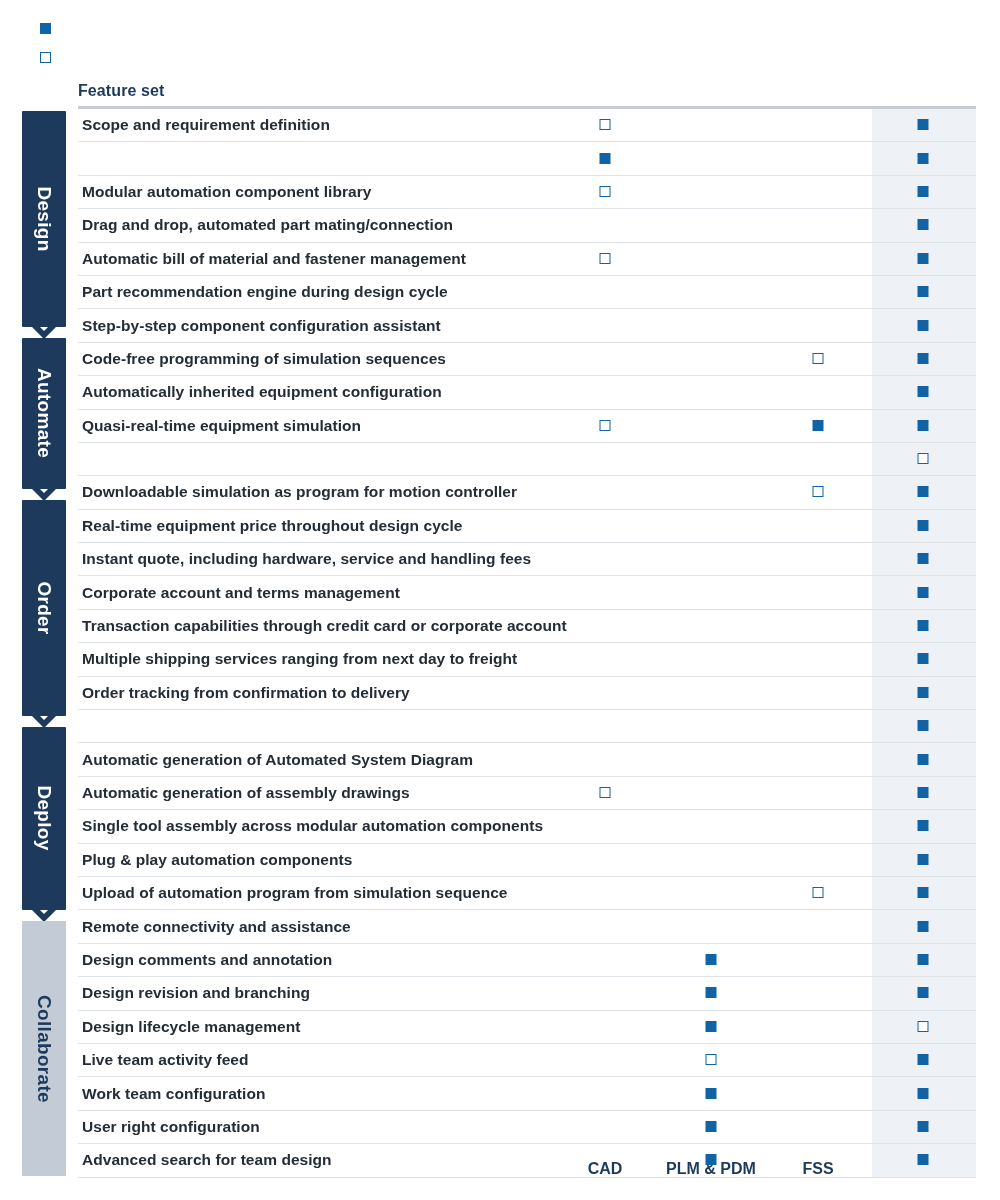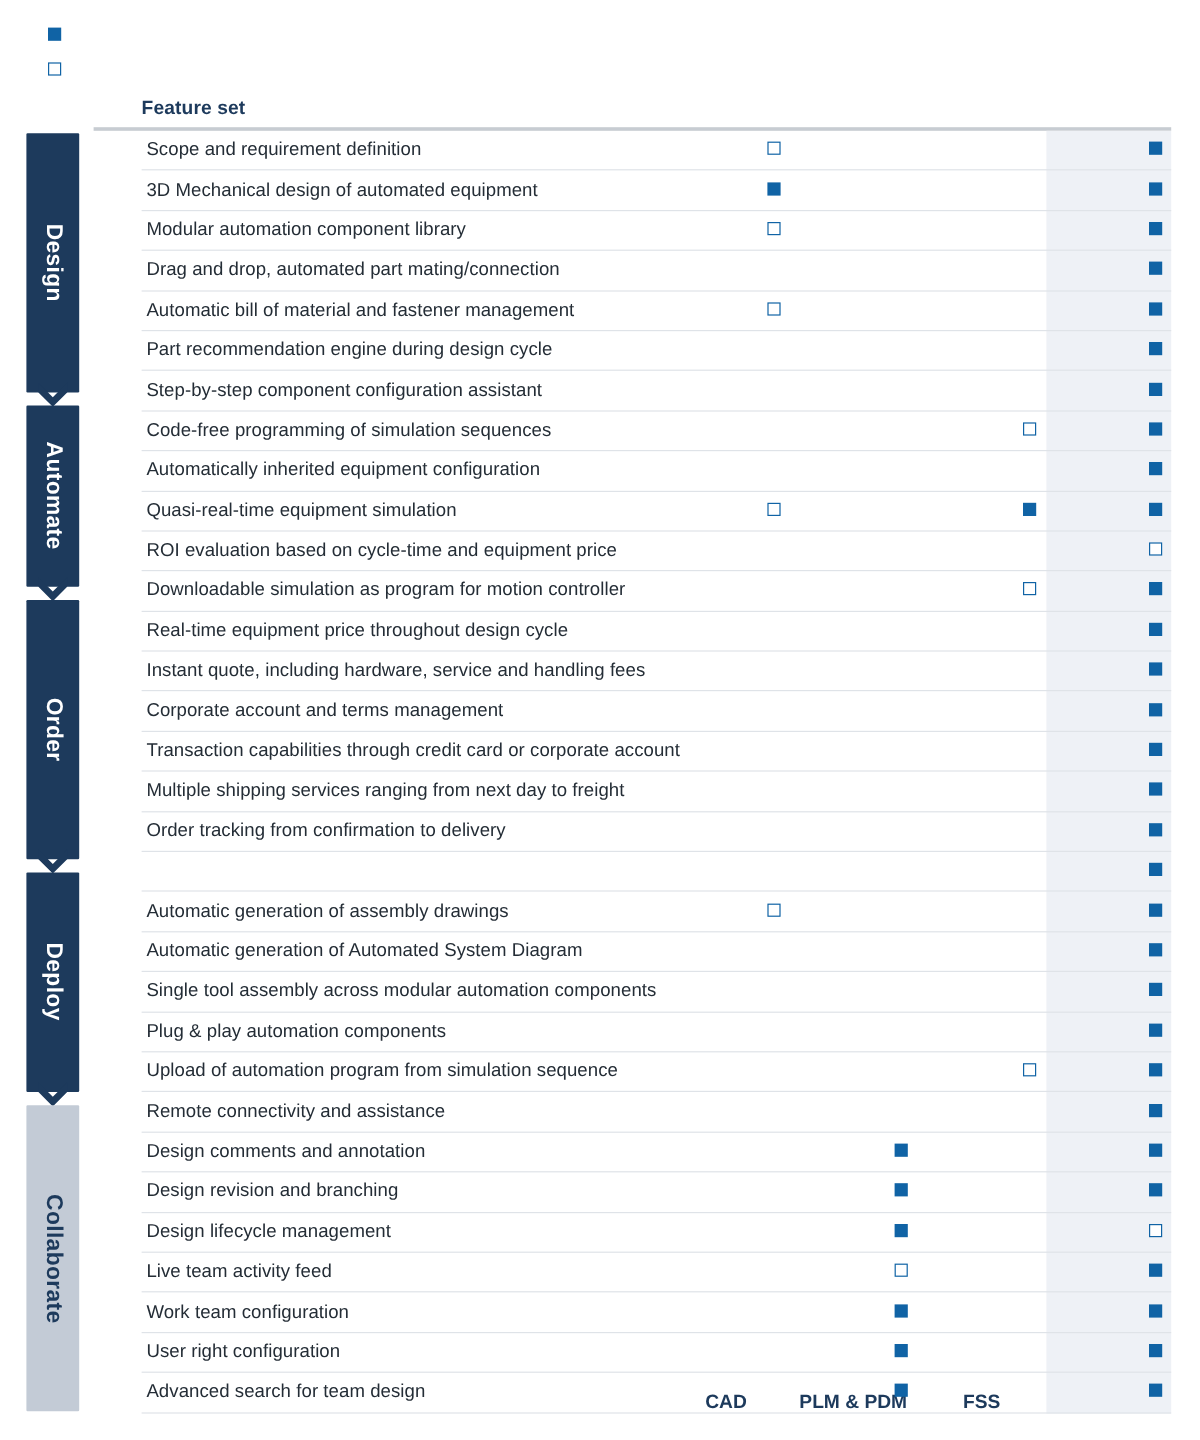--- a/index.html
+++ b/index.html
@@ -27,28 +27,28 @@
   .table{position:absolute;left:78px;top:76px;width:898px;}
 
   .thead{display:flex;align-items:flex-end;height:24px;}
   .th-feature{font-size:16px;font-weight:bold;color:#1d3a5c;letter-spacing:.1px;}
   .th-col{position:absolute;bottom:0;font-size:16px;font-weight:bold;color:#1d3a5c;
           text-align:center;transform:translateX(-50%);white-space:nowrap;}
 
   .head-rule{height:3px;background:#c7ccd2;margin-top:6px;}
 
   .rows{position:relative;}
-  .row{position:relative;height:32.4px;border-bottom:1px solid #dfe3e8;}
+  .row{position:relative;height:32.4px;border-bottom:1px solid #dfe3e8;font-weight:bold;}
   .row .label{position:absolute;left:4px;top:50%;transform:translateY(-50%);
               font-size:15.5px;color:#242d36;white-space:nowrap;letter-spacing:.05px;}
   .cell{position:absolute;top:50%;transform:translate(-50%,-50%);}
 
   
   .map-band{position:absolute;left:794px;top:0;width:104px;background:#eef1f6;z-index:0;}
-  .row,.thead{z-index:1;margin-left:40px;}
+  .row,.thead{z-index:1;}
   .rowwrap{position:relative;z-index:2;}
 
   
   .rail{position:absolute;left:22px;top:0;width:1000px;height:1200px;pointer-events:none;}
   .seg{position:absolute;left:0;width:44px;border-radius:1px;}
   .seg .segtxt{
     position:absolute;left:50%;top:50%;
     transform:translate(-50%,-50%) rotate(90deg);
     white-space:nowrap;font-size:19px;font-weight:bold;letter-spacing:.3px;
   }
@@ -126,21 +126,20 @@
     <div class="head-rule"></div>
     <div class="rows" id="rows">
       <div class="map-band" id="mapband" style="height: 1069.2px;"></div>
       <div class="rowwrap" id="rowwrap">
           <div class="row">
             <span class="label">Scope and requirement definition</span>
             <span class="cell" style="left:527px"><span class="mk partial"></span></span>
             <span class="cell" style="left:845px"><span class="mk full"></span></span>
           </div>
           <div class="row">
-            <span class="label">3D Mechanical design of automated equipment</span>
             <span class="cell" style="left:527px"><span class="mk full"></span></span>
             <span class="cell" style="left:845px"><span class="mk full"></span></span>
           </div>
           <div class="row">
             <span class="label">Modular automation component library</span>
             <span class="cell" style="left:527px"><span class="mk partial"></span></span>
             <span class="cell" style="left:845px"><span class="mk full"></span></span>
           </div>
           <div class="row">
             <span class="label">Drag and drop, automated part mating/connection</span>
@@ -168,21 +167,20 @@
             <span class="label">Automatically inherited equipment configuration</span>
             <span class="cell" style="left:845px"><span class="mk full"></span></span>
           </div>
           <div class="row">
             <span class="label">Quasi-real-time equipment simulation</span>
             <span class="cell" style="left:527px"><span class="mk partial"></span></span>
             <span class="cell" style="left:740px"><span class="mk full"></span></span>
             <span class="cell" style="left:845px"><span class="mk full"></span></span>
           </div>
           <div class="row">
-            <span class="label">ROI evaluation based on cycle-time and equipment price</span>
             <span class="cell" style="left:845px"><span class="mk partial"></span></span>
           </div>
           <div class="row">
             <span class="label">Downloadable simulation as program for motion controller</span>
             <span class="cell" style="left:740px"><span class="mk partial"></span></span>
             <span class="cell" style="left:845px"><span class="mk full"></span></span>
           </div>
           <div class="row">
             <span class="label">Real-time equipment price throughout design cycle</span>
             <span class="cell" style="left:845px"><span class="mk full"></span></span>
@@ -204,26 +202,26 @@
             <span class="cell" style="left:845px"><span class="mk full"></span></span>
           </div>
           <div class="row">
             <span class="label">Order tracking from confirmation to delivery</span>
             <span class="cell" style="left:845px"><span class="mk full"></span></span>
           </div>
           <div class="row">
             <span class="cell" style="left:845px"><span class="mk full"></span></span>
           </div>
           <div class="row">
+            <span class="label">Automatic generation of Automated System Diagram</span>
+            <span class="cell" style="left:845px"><span class="mk full"></span></span>
+          </div>
+          <div class="row">
             <span class="label">Automatic generation of assembly drawings</span>
             <span class="cell" style="left:527px"><span class="mk partial"></span></span>
-            <span class="cell" style="left:845px"><span class="mk full"></span></span>
-          </div>
-          <div class="row">
-            <span class="label">Automatic generation of Automated System Diagram</span>
             <span class="cell" style="left:845px"><span class="mk full"></span></span>
           </div>
           <div class="row">
             <span class="label">Single tool assembly across modular automation components</span>
             <span class="cell" style="left:845px"><span class="mk full"></span></span>
           </div>
           <div class="row">
             <span class="label">Plug &amp; play automation components</span>
             <span class="cell" style="left:845px"><span class="mk full"></span></span>
           </div>

